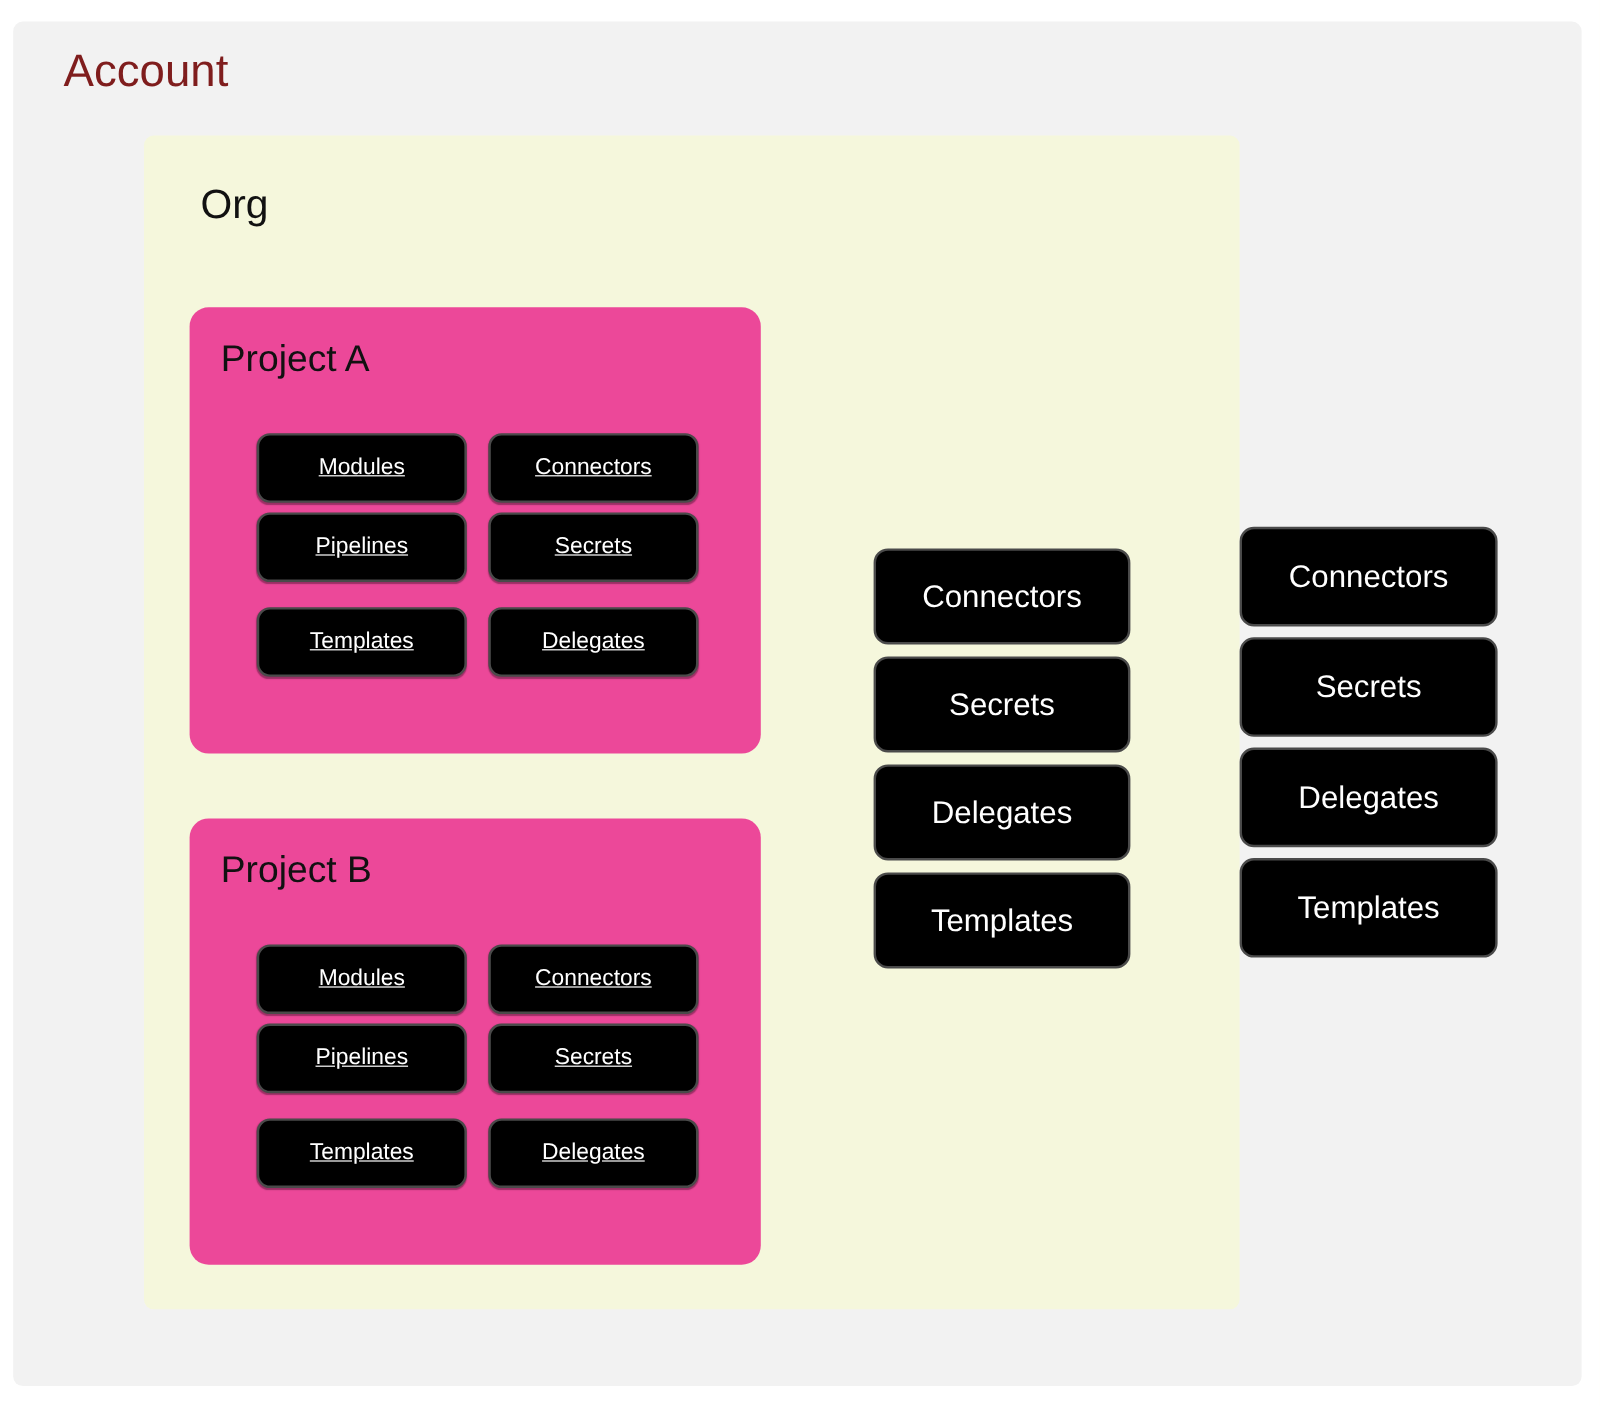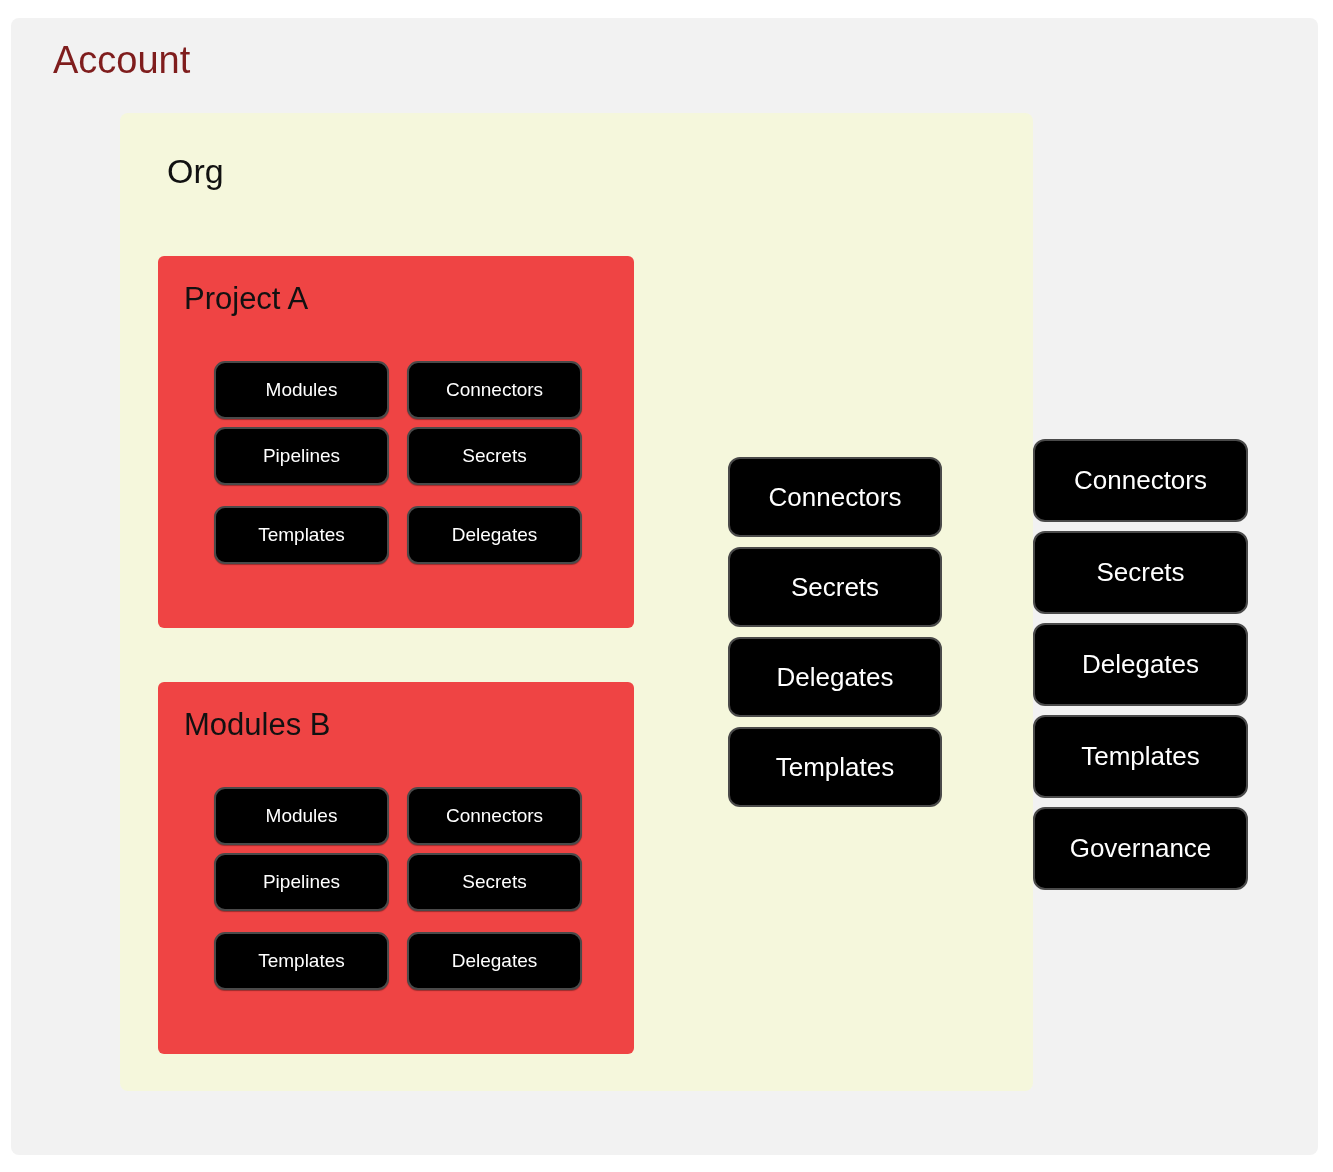--- a/index.html
+++ b/index.html
@@ -63,22 +63,22 @@
     line-height: 1.1;
     white-space: nowrap;
   }
 
   
   .project-scope {
     position: absolute;
     left: 38px;
     width: 476px;
     height: 372px;
-    background: #ef4444;
-    border-radius: 6px;
+    background: #ec4899;
+    border-radius: 16px;
     box-sizing: border-box;
   }
   .project-a { top: 143px; }
   .project-b { top: 569px; }
 
   .project-title {
     position: absolute;
     left: 26px;
     top: 26px;
     font-size: 31px;
@@ -107,20 +107,21 @@
     position: absolute;
     left: 56px;
     top: 105px;
     width: 400px;
     height: 236px;
   }
   .chip-project {
     width: 175px;
     height: 58px;
     font-size: 19px;
+    text-decoration: underline;
   }
   .chip-project.col-0 { left: 0px; }
   .chip-project.col-1 { left: 193px; }
   .chip-project.row-0 { top: 0px; }
   .chip-project.row-1 { top: 66px; }
   .chip-project.row-2 { top: 145px; }
 
   
   .org-column {
     position: absolute;
@@ -174,21 +175,21 @@
           <div class="chip chip-project row-0 col-0">Modules</div>
           <div class="chip chip-project row-0 col-1">Connectors</div>
           <div class="chip chip-project row-1 col-0">Pipelines</div>
           <div class="chip chip-project row-1 col-1">Secrets</div>
           <div class="chip chip-project row-2 col-0">Templates</div>
           <div class="chip chip-project row-2 col-1">Delegates</div>
         </div>
       </div>
 
       <div class="project-scope project-b">
-        <div class="project-title">Modules B</div>
+        <div class="project-title">Project B</div>
         <div class="project-grid">
           <div class="chip chip-project row-0 col-0">Modules</div>
           <div class="chip chip-project row-0 col-1">Connectors</div>
           <div class="chip chip-project row-1 col-0">Pipelines</div>
           <div class="chip chip-project row-1 col-1">Secrets</div>
           <div class="chip chip-project row-2 col-0">Templates</div>
           <div class="chip chip-project row-2 col-1">Delegates</div>
         </div>
       </div>
 
@@ -199,18 +200,17 @@
         <div class="chip-scope">Templates</div>
       </div>
 
     </div>
 
     <div class="account-column">
       <div class="chip-scope">Connectors</div>
       <div class="chip-scope">Secrets</div>
       <div class="chip-scope">Delegates</div>
       <div class="chip-scope">Templates</div>
-      <div class="chip-scope">Governance</div>
     </div>
 
   </div>
 
 </div>
 
 </body></html>

